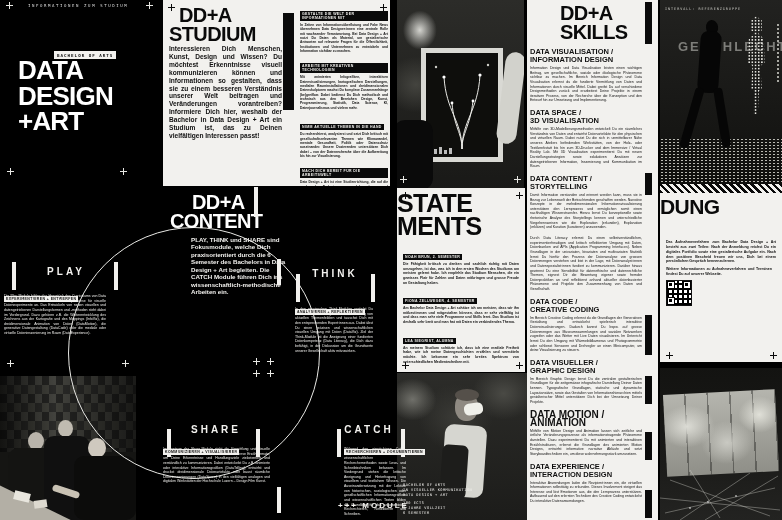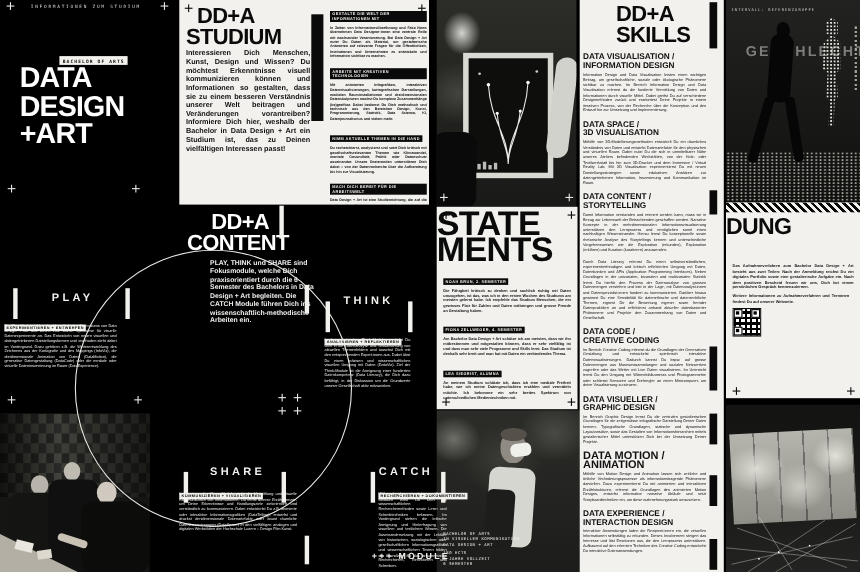--- a/index.html
+++ b/index.html
@@ -216,21 +216,21 @@
           <rect x="23" y="95" width="3" height="6" fill="#bbb"></rect>
       </svg>
     </div>
     <div class="hand1"></div>
     <div class="fist1"></div>
   </div>
   <div class="plus" style="left:400px;top:176px;"></div>
   <div class="plus" style="left:514px;top:176px;"></div>
 
   <div class="paper" style="left:397px;top:188px;width:128px;height:184px;">
-    <div class="abs c h-big" style="left:0;top:4px;width:128px;font-size:31px;line-height:23px;">
+    <div class="abs c h-big" style="left:0;top:4px;width:128px;font-size:25px;line-height:23px;">
       <div>STATE</div>
       <div>MENTS</div>
     </div>
     <div class="abs" style="left:6px;top:56px;width:116px;">
       <div style="margin-bottom:3px;">
         <span class="tag">NOAH BRUN, 2. SEMESTER</span>
         <div class="t35 j b">Die Fähigkeit kritisch zu denken und sachlich richtig mit Daten umzugehen, ist das, was ich in den ersten Wochen des Studiums am meisten gelernt habe. Ich empfehle das Studium Menschen, die ein gewisses Flair für Zahlen und Daten mitbringen und grosse Freude an Gestaltung haben.</div>
       </div>
       <div style="margin-bottom:3px;">
         <span class="tag">FIONA ZELLWEGER, 4. SEMESTER</span>

